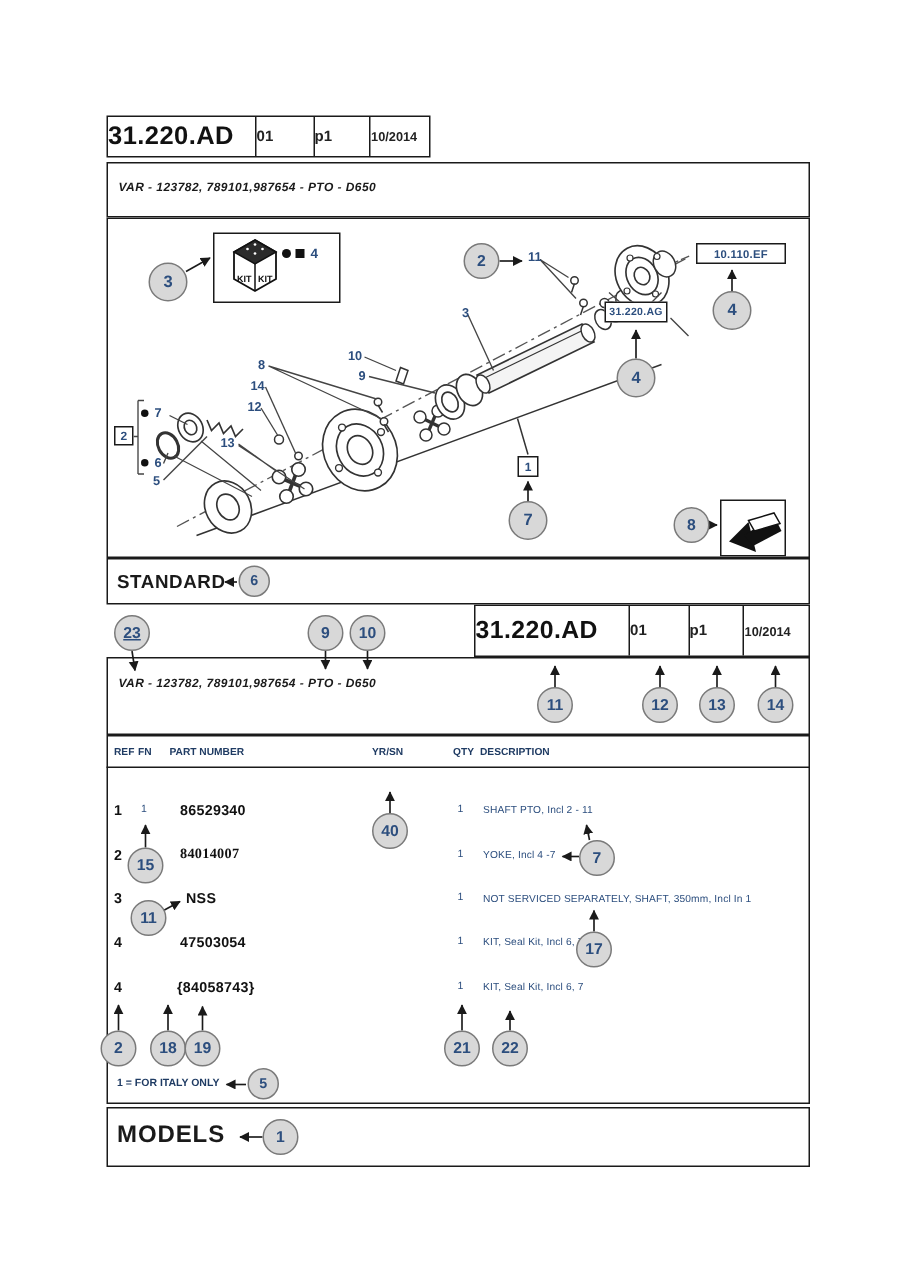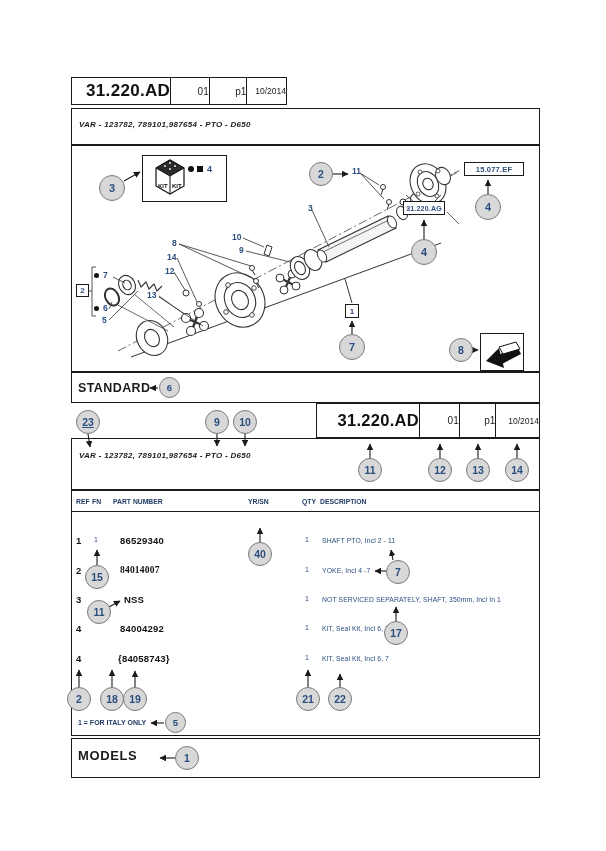--- a/index.html
+++ b/index.html
@@ -1,24 +1,24 @@
 <!DOCTYPE html>
 <html><head>
 <meta charset="utf-8">
 <style>
   html,body{margin:0;padding:0;background:#fff;}
   #page{position:relative;width:606px;height:851px;background:#ffffff;
         font-family:"Liberation Sans", sans-serif;overflow:hidden;}
   .abs{position:absolute;}
   .box{position:absolute;border:1.2px solid #1a1a1a;background:#fff;box-sizing:border-box;}
   .cellrow{display:flex;height:100%;}
-  .cell{border-right:1.2px solid #1a1a1a;display:flex;align-items:center;justify-content:flex-end;box-sizing:border-box;}
+  .cell{border-right:1.2px solid #1a1a1a;display:flex;align-items:center;justify-content:flex-start;box-sizing:border-box;}
   .cell:last-child{border-right:none;}
   .code-big{font-weight:bold;font-size:17px;color:#111;letter-spacing:0.3px;}
-  .code-sm{font-weight:normal;font-size:10px;color:#222;}
+  .code-sm{font-weight:bold;font-size:10px;color:#222;}
   .vartext{position:absolute;font-weight:bold;font-size:8px;color:#1a1a1a;letter-spacing:0.3px;white-space:nowrap;font-style:italic;}
   .sectionbar-text{position:absolute;font-weight:bold;color:#1a1a1a;white-space:nowrap;}
   .callout{position:absolute;width:24px;height:24px;border-radius:50%;background:#d8d8d8;
            border:1.6px solid #7a7a7a;box-sizing:border-box;display:flex;align-items:center;justify-content:center;
            font-weight:bold;font-size:10.5px;color:#2c4e7e;z-index:6;}
   .callout.lg{width:26px;height:26px;font-size:11px;}
   .callout.sm{width:21px;height:21px;font-size:9.5px;}
   .dlabel{position:absolute;font-weight:bold;font-size:8.5px;color:#2c4e7e;white-space:nowrap;z-index:5;}
   .dot{position:absolute;width:5px;height:5px;border-radius:50%;background:#111;z-index:5;}
   .refbox{position:absolute;border:1.1px solid #1a1a1a;background:#fff;box-sizing:border-box;
@@ -83,21 +83,21 @@
         </div>
     </div>
   </div>
 
   <div class="box" style="left:71px;top:438px;width:469px;height:52px;"></div>
   <div class="vartext" style="left:79px;top:451px;">VAR - 123782, 789101,987654 - PTO - D650</div>
 
   <div class="box" style="left:71px;top:490px;width:469px;height:246px;"></div>
 
   <div class="box" style="left:71px;top:738px;width:469px;height:40px;"></div>
-  <div class="sectionbar-text" style="left:78px;top:748px;font-size:13px;letter-spacing:0.6px;">MODELS</div>
+  <div class="sectionbar-text" style="left:78px;top:748px;font-size:16px;letter-spacing:0.6px;">MODELS</div>
 
   <svg class="overlay" width="606" height="851" viewBox="0 0 606 851">
     <defs>
       <marker id="ah" markerWidth="7" markerHeight="7" refX="5.5" refY="3" orient="auto">
         <path d="M0,0 L6,3 L0,6 Z" fill="#1a1a1a"></path>
       </marker>
     </defs>
 
     <path d="M118,351 L458,172" stroke="#555" stroke-width="0.9" stroke-dasharray="9 3 2 3" fill="none"></path>
     <path d="M443,178 L461,170" stroke="#555" stroke-width="0.9" stroke-dasharray="6 2 2 2" fill="none"></path>
@@ -292,21 +292,21 @@
   <div class="dlabel" style="left:172px;top:238px;">8</div>
   <div class="dlabel" style="left:232px;top:232px;">10</div>
   <div class="dlabel" style="left:239px;top:245px;">9</div>
   <div class="dlabel" style="left:308px;top:203px;">3</div>
   <div class="dlabel" style="left:352px;top:166px;">11</div>
   <div class="dlabel" style="left:207px;top:164px;font-size:9px;">4</div>
 
   <div class="refbox" style="left:76px;top:284px;width:13px;height:13px;font-size:8px;">2</div>
   <div class="refbox" style="left:345px;top:304px;width:14px;height:14px;font-size:8px;">1</div>
   <div class="linkbox" style="left:403px;top:201px;width:42px;height:14px;">31.220.AG</div>
-  <div class="linkbox" style="left:464px;top:162px;width:60px;height:14px;font-size:7.5px;">15.077.EF</div>
+  <div class="linkbox" style="left:464px;top:162px;width:60px;height:14px;font-size:7.5px;">10.110.EF</div>
 
   <div class="callout lg" style="left:99px;top:175px;">3</div>
   <div class="callout" style="left:309px;top:162px;">2</div>
   <div class="callout lg" style="left:411px;top:239px;">4</div>
   <div class="callout lg" style="left:475px;top:194px;">4</div>
   <div class="callout lg" style="left:339px;top:334px;">7</div>
   <div class="callout" style="left:449px;top:338px;">8</div>
   <div class="callout sm" style="left:159px;top:377px;">6</div>
   <div class="callout" style="left:76px;top:410px;text-decoration:underline;">23</div>
   <div class="callout" style="left:205px;top:410px;">9</div>
@@ -352,21 +352,21 @@
     <div class="td-desc" style="left:322px;top:567px;">YOKE, Incl 4 -7</div>
   </div>
   <div>
     <div class="td-ref" style="left:76px;top:594px;">3</div>
     <div class="td-pn" style="left:124px;top:594px;">NSS</div>
     <div class="td-qty" style="left:305px;top:595px;">1</div>
     <div class="td-desc" style="left:322px;top:596px;">NOT SERVICED SEPARATELY, SHAFT, 350mm, Incl In 1</div>
   </div>
   <div>
     <div class="td-ref" style="left:76px;top:623px;">4</div>
-    <div class="td-pn" style="left:120px;top:623px;">84004292</div>
+    <div class="td-pn" style="left:120px;top:623px;">47503054</div>
     <div class="td-qty" style="left:305px;top:624px;">1</div>
     <div class="td-desc" style="left:322px;top:625px;">KIT, Seal Kit, Incl 6, 7</div>
   </div>
   <div>
     <div class="td-ref" style="left:76px;top:653px;">4</div>
     <div class="td-pn" style="left:118px;top:653px;">{84058743}</div>
     <div class="td-qty" style="left:305px;top:654px;">1</div>
     <div class="td-desc" style="left:322px;top:655px;">KIT, Seal Kit, Incl 6, 7</div>
   </div>
 

